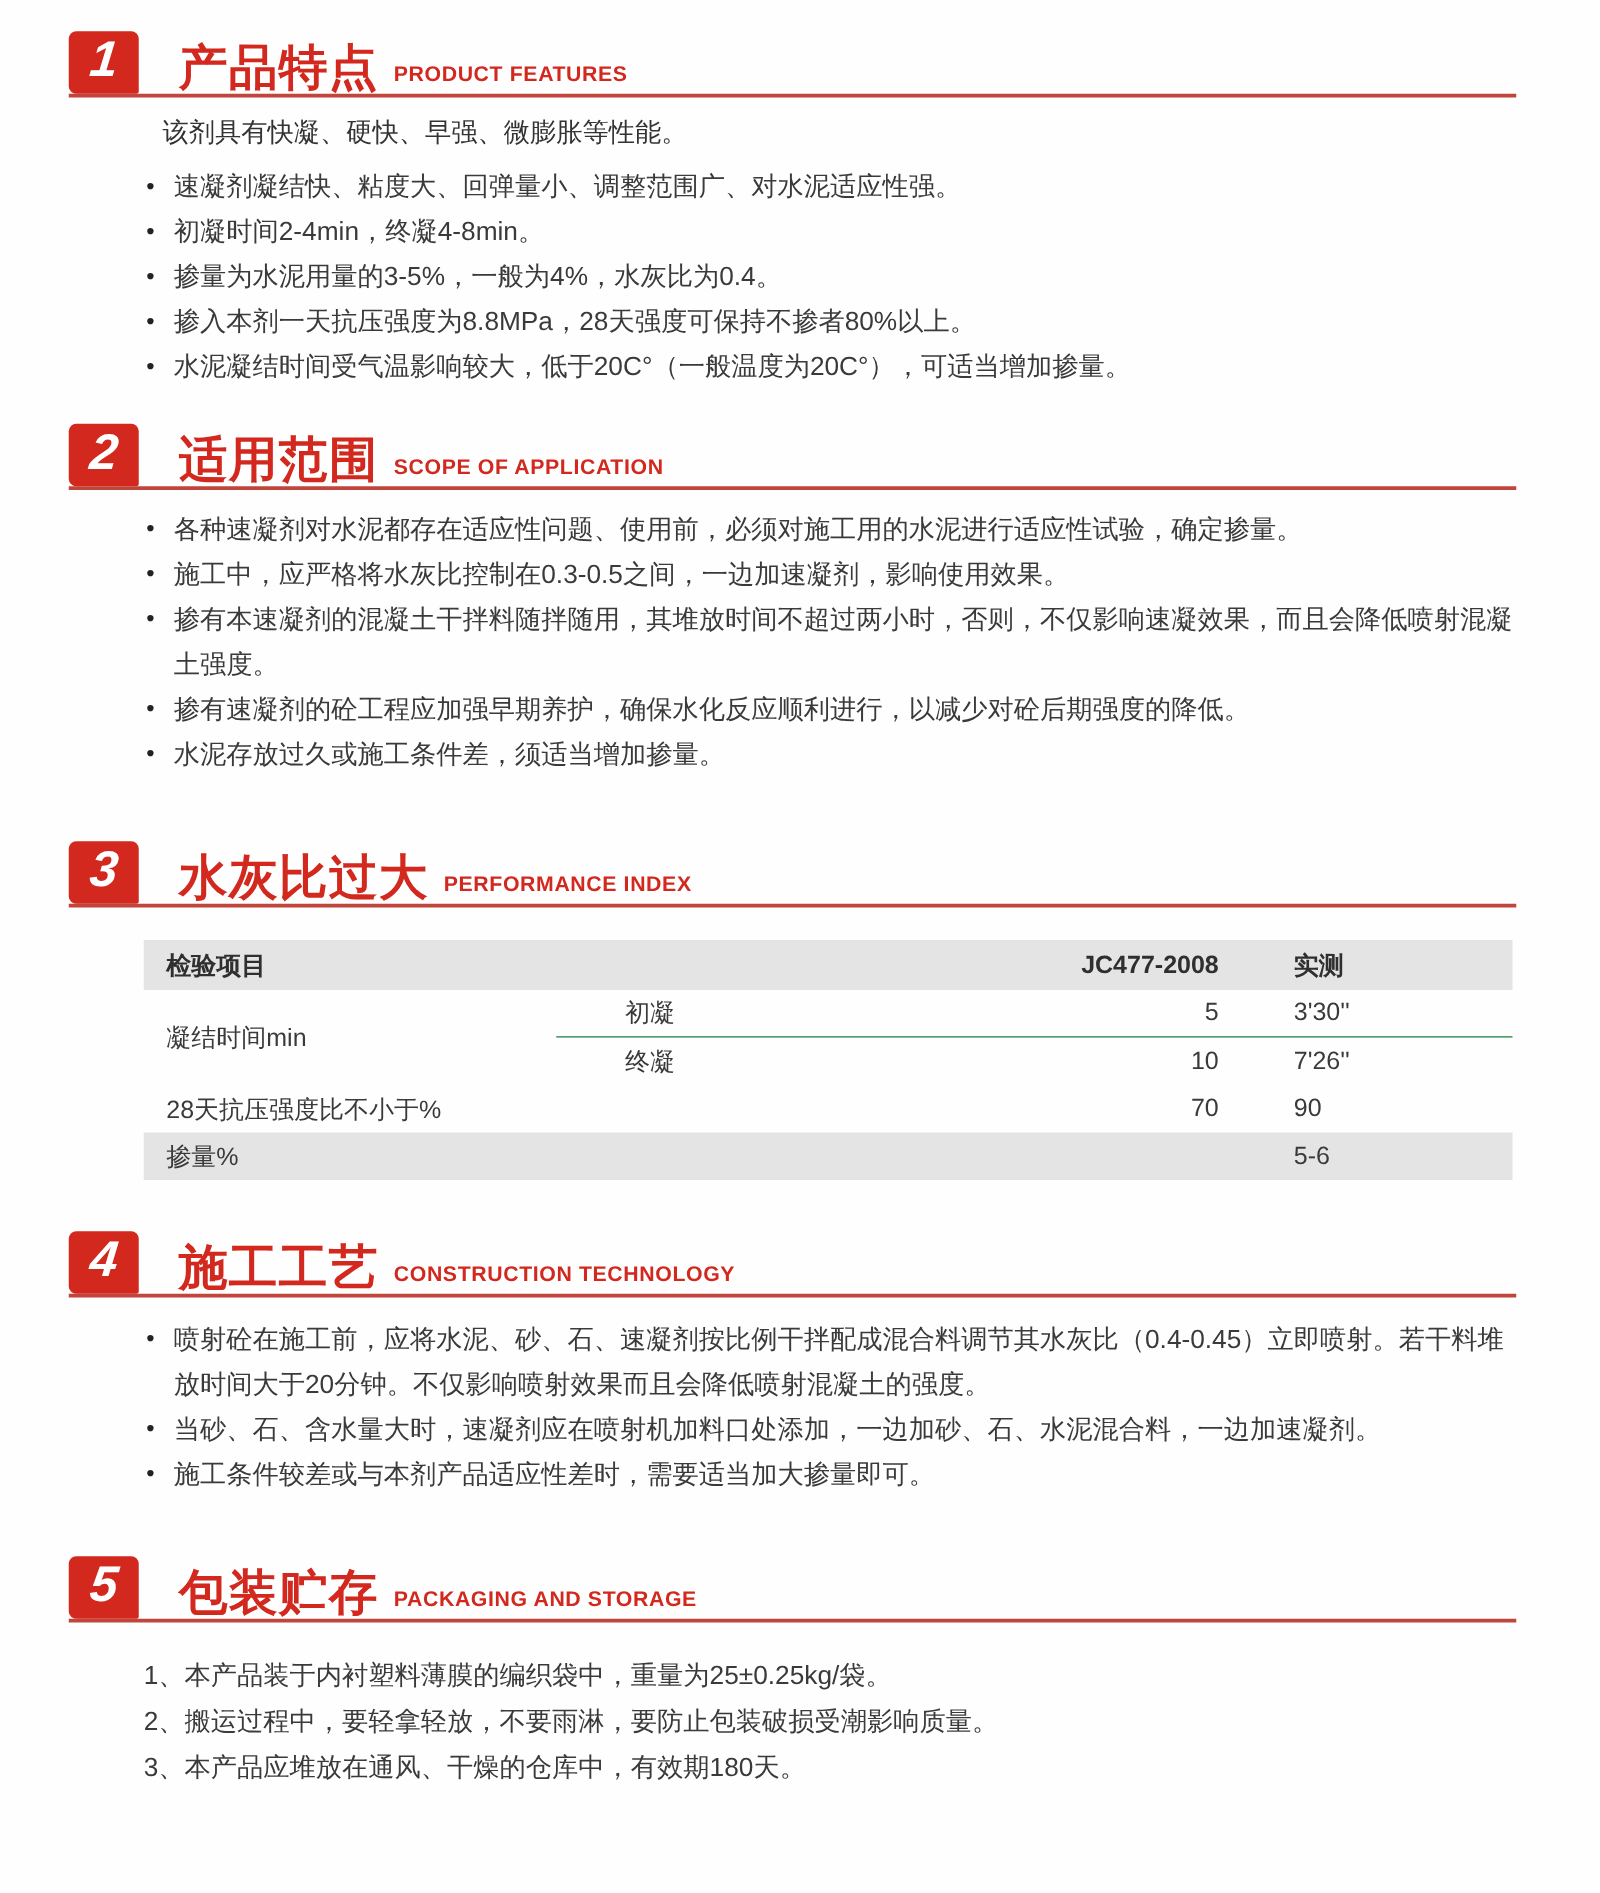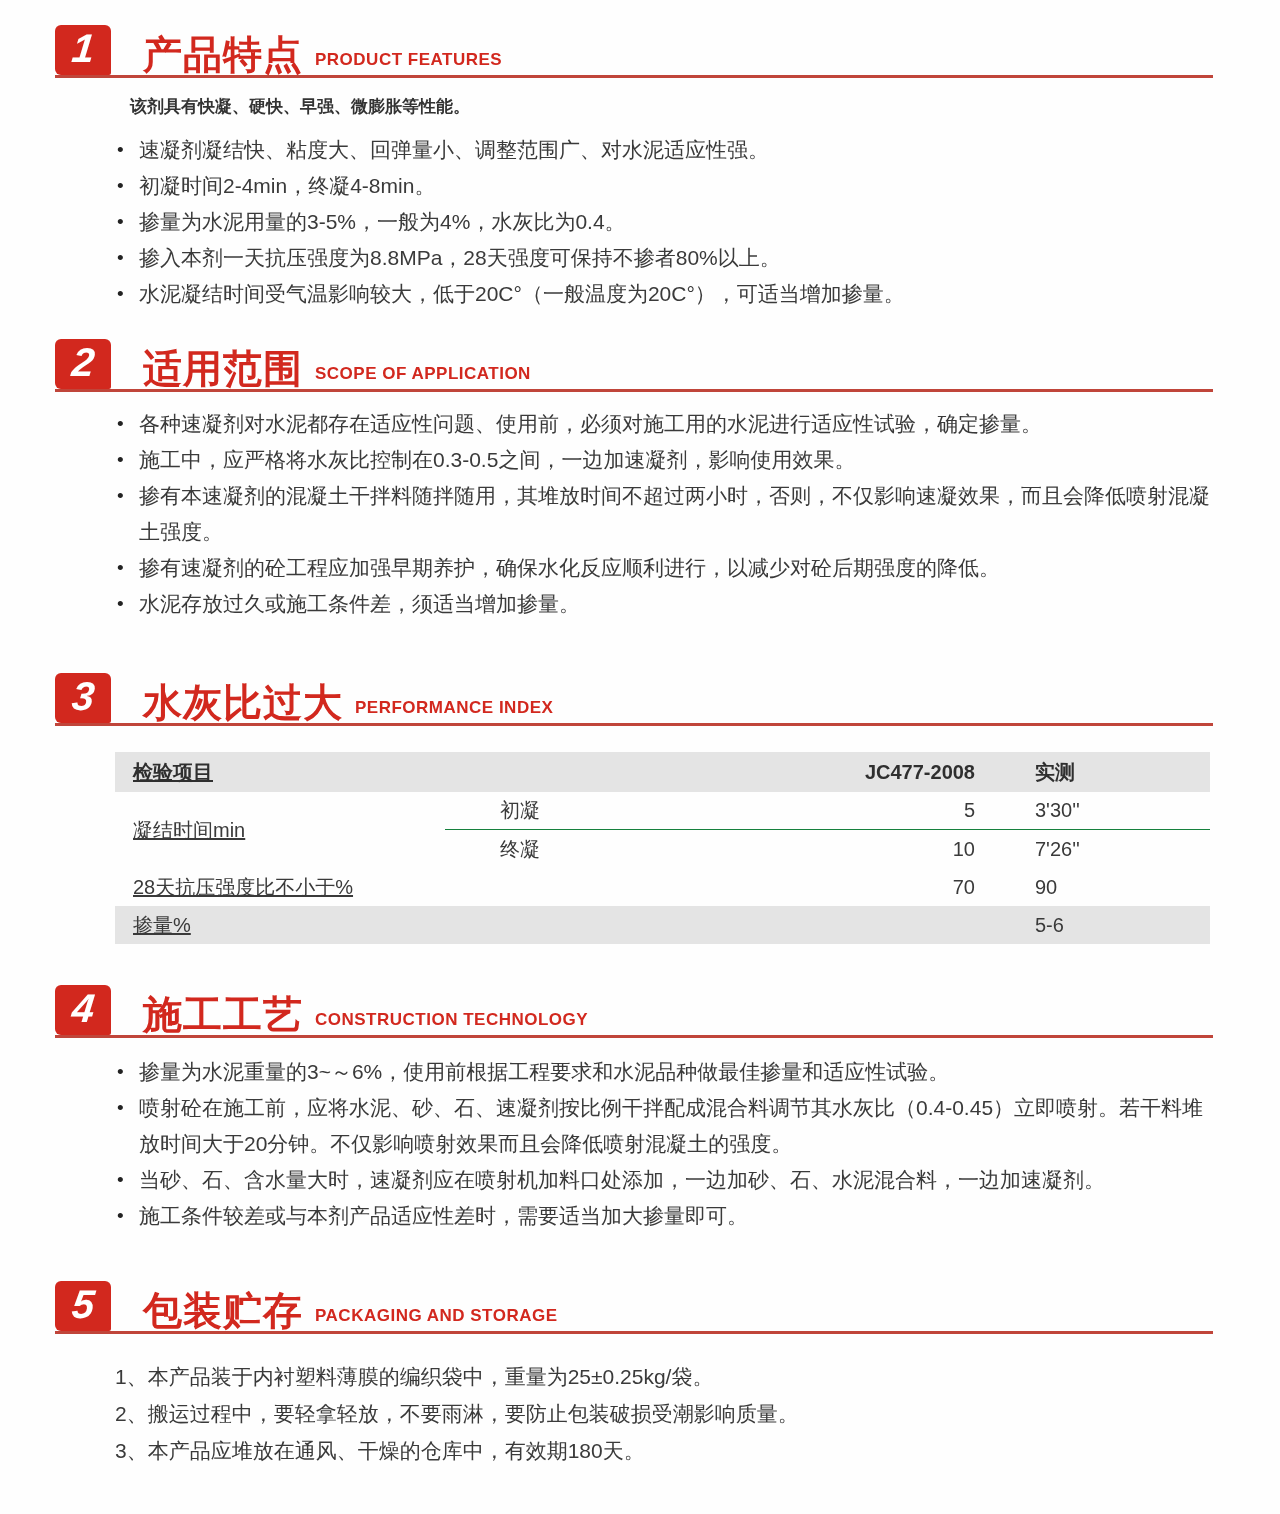--- a/index.html
+++ b/index.html
@@ -37,21 +37,21 @@
     color:var(--accent);font-size:39px;font-weight:bold;
     margin:0 0 1px 32px;line-height:1;letter-spacing:1px;
     flex:0 0 auto;
   }
   .sec-subtitle{
     color:var(--accent);font-size:17px;font-weight:bold;
     margin:0 0 5px 12px;letter-spacing:0.5px;flex:0 0 auto;
   }
   
   .intro{
-    font-weight:bold;font-size:17px;color:#333;
+    font-weight:normal;font-size:21px;color:#333;
     margin:14px 0 0 75px;line-height:30px;
   }
   ul.bullets{list-style:none;margin:10px 0 0 60px;padding:0;}
   ul.bullets li{
     position:relative;padding-left:24px;
     font-size:21px;line-height:36px;color:var(--text);
   }
   ul.bullets li::before{
     content:"•";position:absolute;left:2px;top:0;
     color:#222;font-size:19px;
@@ -67,21 +67,21 @@
     display:grid;grid-template-columns:330px 150px 380px 235px;
     align-items:center;min-height:40px;
   }
   .t-group{display:grid;grid-template-columns:330px 765px;align-items:center;}
   .t-subrow{
     display:grid;grid-template-columns:150px 380px 235px;
     align-items:center;min-height:38px;
   }
   .t-subrow.first{border-bottom:1px solid #15803d;}
   .gray{background:var(--table_stripe);}
-  .c1{padding-left:18px;text-decoration:underline;}
+  .c1{padding-left:18px;}
   .c2{text-align:center;}
   .c3{text-align:right;}
   .c4{padding-left:60px;}
   .t-head{font-weight:bold;color:#2f2f2f;}
   .row38{min-height:38px;}
   
   .numlist{margin:24px 0 0 60px;}
   .numlist div{font-size:21px;line-height:37px;color:var(--text);}
 </style>
 </head>
@@ -175,21 +175,20 @@
 
   <div class="sec sec-4">
     <div class="sec-header">
       <div class="badge">
         <span>4</span>
       </div>
       <h2 class="sec-title">施工工艺</h2>
       <span class="sec-subtitle">CONSTRUCTION TECHNOLOGY</span>
     </div>
     <ul class="bullets" style="margin-top:16px;">
-      <li>掺量为水泥重量的3~～6%，使用前根据工程要求和水泥品种做最佳掺量和适应性试验。</li>
       <li>喷射砼在施工前，应将水泥、砂、石、速凝剂按比例干拌配成混合料调节其水灰比（0.4-0.45）立即喷射。若干料堆放时间大于20分钟。不仅影响喷射效果而且会降低喷射混凝土的强度。</li>
       <li>当砂、石、含水量大时，速凝剂应在喷射机加料口处添加，一边加砂、石、水泥混合料，一边加速凝剂。</li>
       <li>施工条件较差或与本剂产品适应性差时，需要适当加大掺量即可。</li>
     </ul>
   </div>
 
   <div class="sec sec-5">
     <div class="sec-header">
       <div class="badge">
         <span>5</span>

